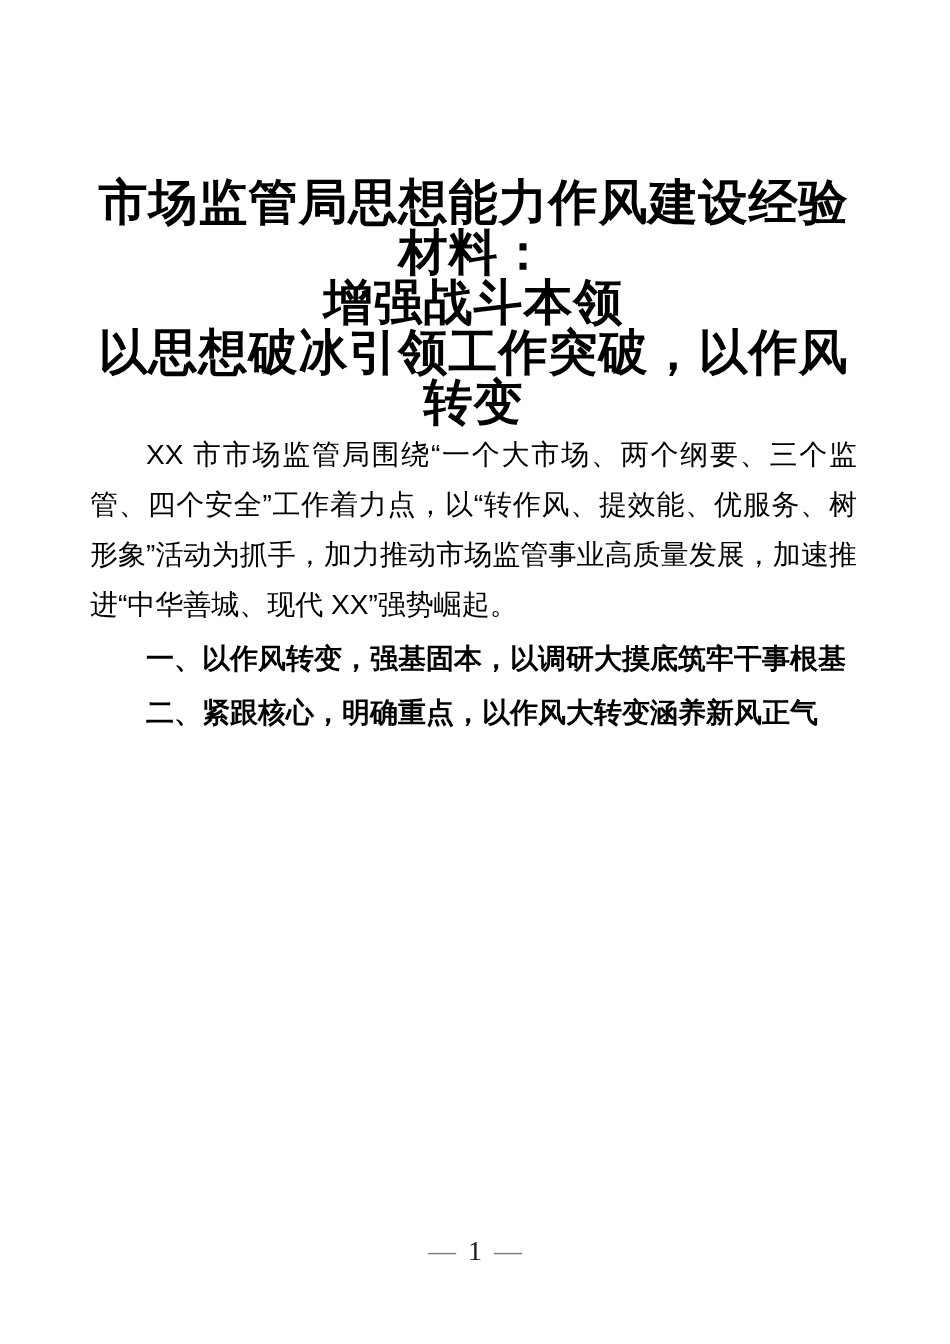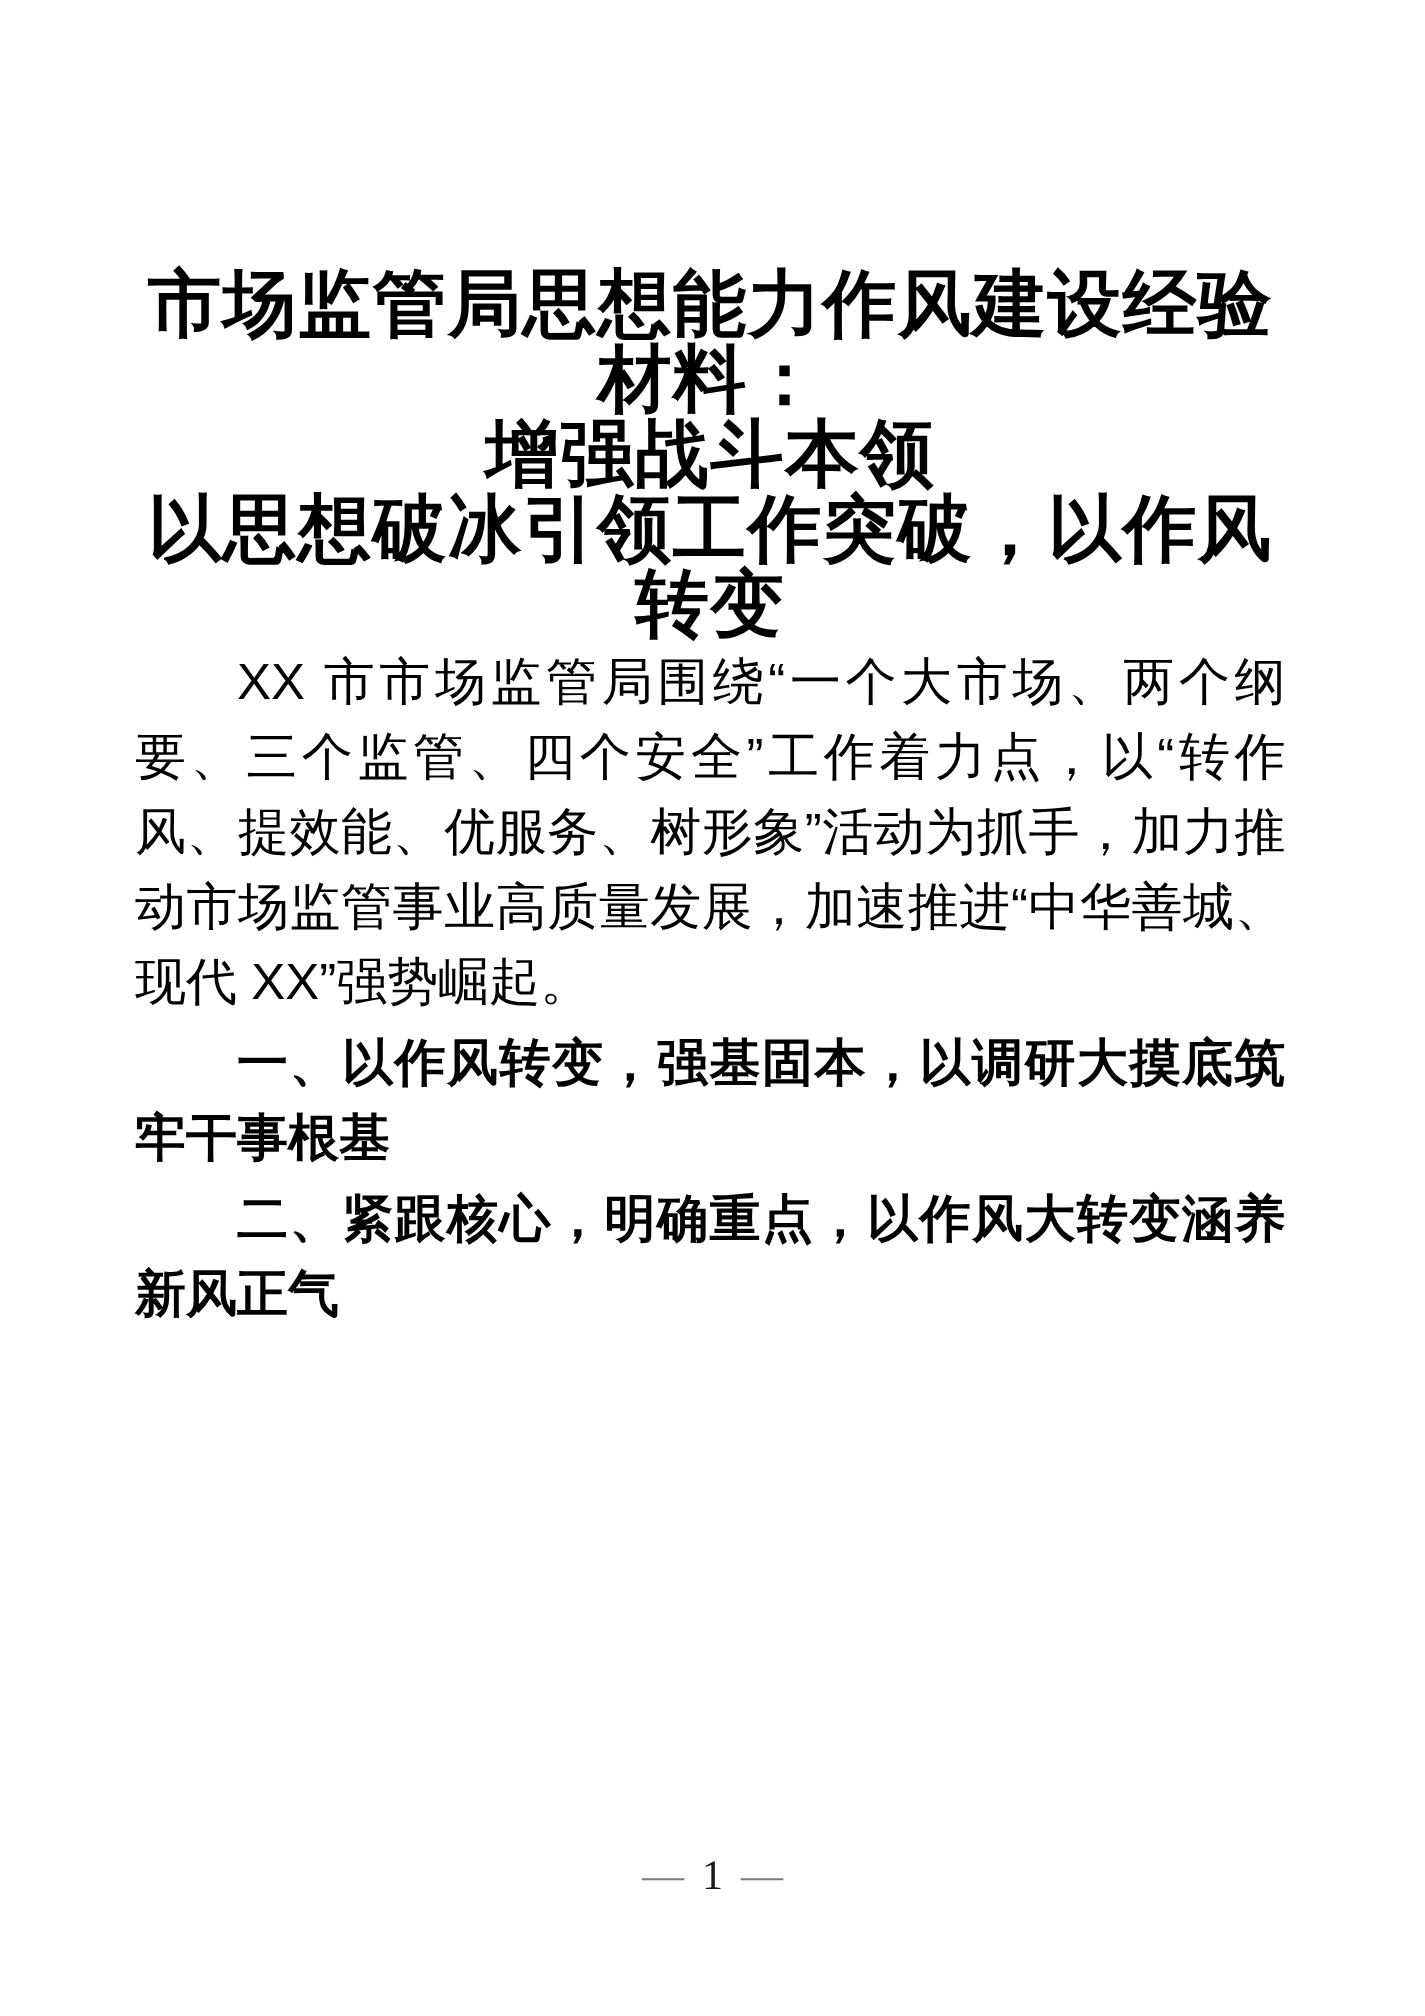--- a/index.html
+++ b/index.html
@@ -27,21 +27,21 @@
     letter-spacing: 1px;
     text-align: center;
     color: #000000;
   }
   .title-line {
     display: block;
   }
   .doc-body {
     margin-top: 2px;
     font-family: "Liberation Sans", "DejaVu Sans", sans-serif;
-    font-size: 34px;
+    font-size: 28px;
     line-height: 50px;
     text-align: justify;
     color: #000000;
   }
   .para {
     margin: 0;
     text-indent: 2em;
   }
   .para.heading {
     margin-top: 4px;

